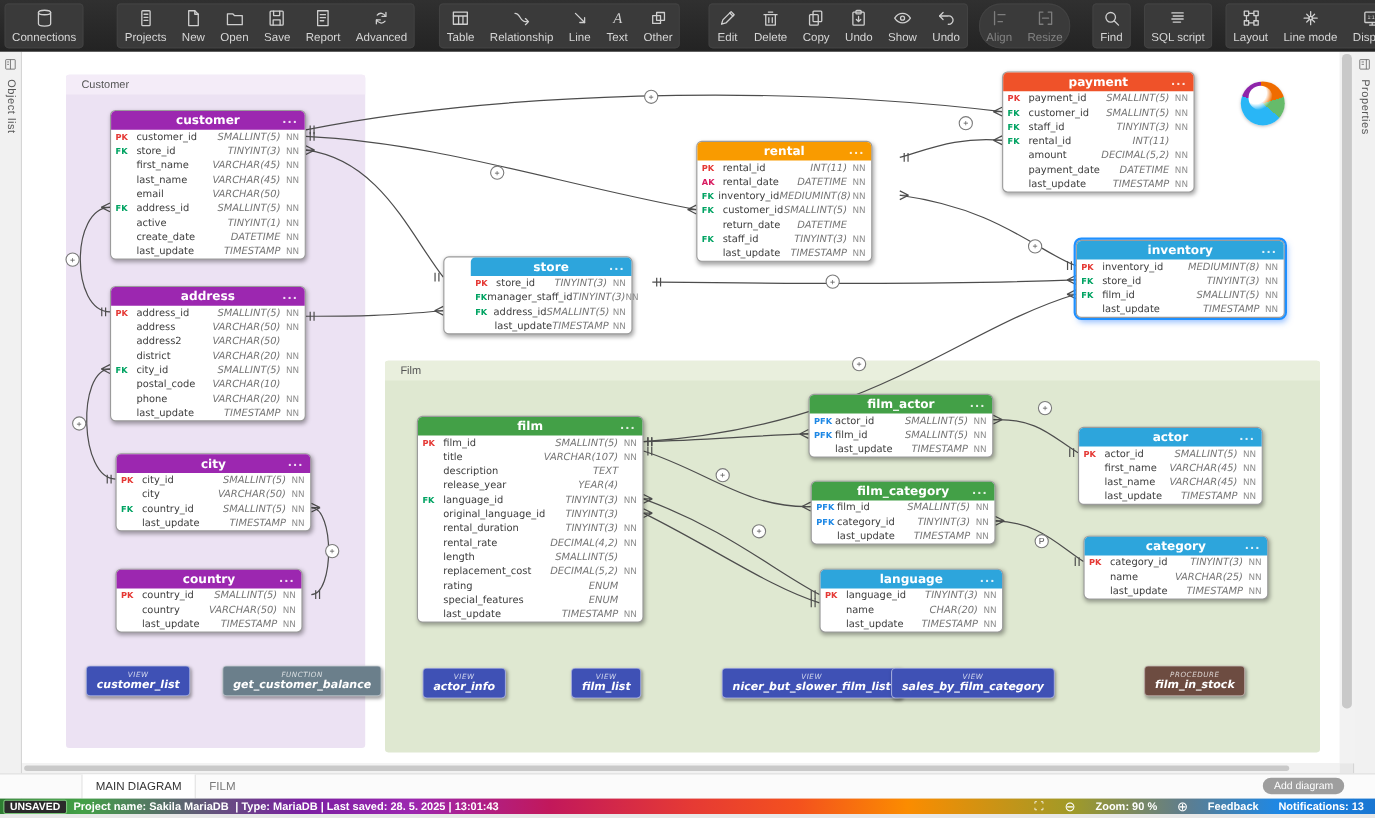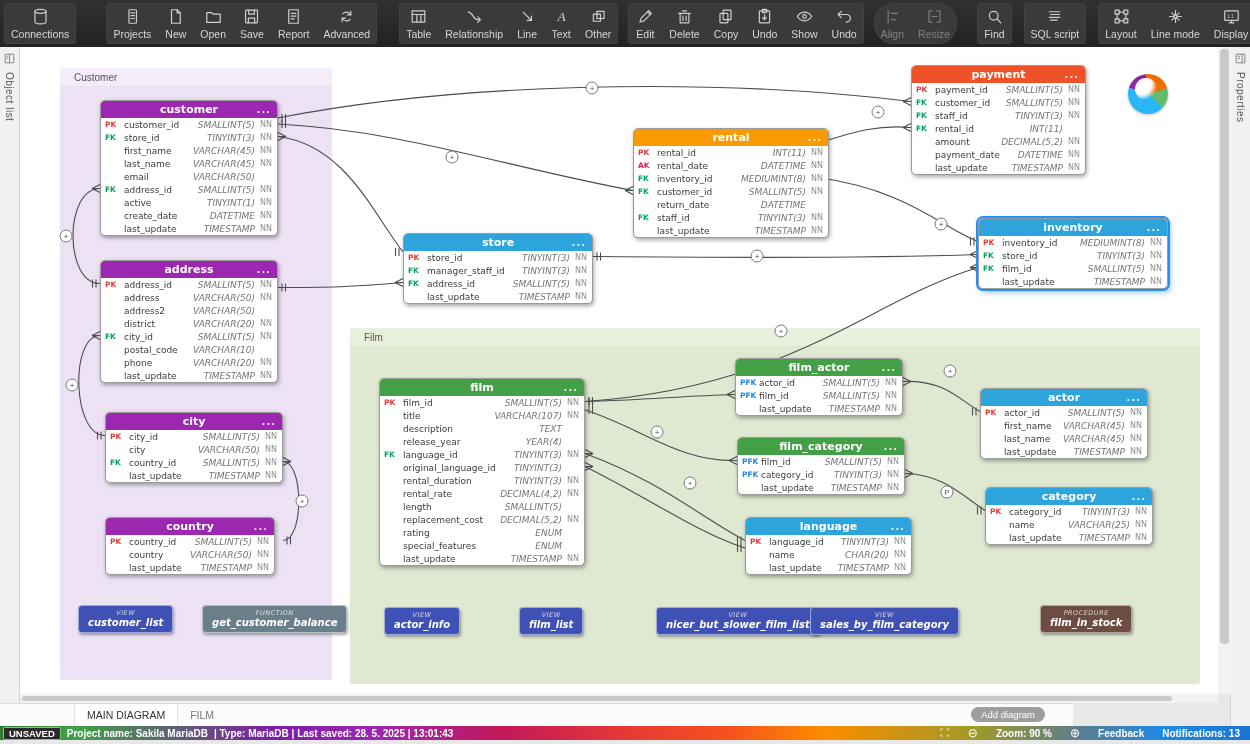--- a/index.html
+++ b/index.html
@@ -71,21 +71,21 @@
   #logo::after { content:""; position:absolute; left:7px; top:4px; width:22px; height:22px;
     border-radius:50%; background:radial-gradient(circle at 30% 30%, #ffffff 0 45%, rgba(255,255,255,0) 72%); }
 
   
   #hscroll { position:absolute; left:20px; top:694px; width:1198px; height:9px; background:#f2f2f2; z-index:30;}
   #hscroll .thumb { position:absolute; left:2px; top:2px; width:96%; height:5px; background:#c9c9c9; border-radius:3px; }
   #vscroll { position:absolute; left:1218px; top:47px; width:14px; height:647px; background:#f2f2f2; z-index:30;}
   #vscroll .thumb { position:absolute; left:2px; top:2px; width:9px; height:92%; background:#c9c9c9; border-radius:4px; }
 
   
-  #tabbar { position:absolute; left:0; top:703px; width:1073px; height:23px; background:#fbfbfb;
+  #tabbar { position:absolute; left:0; top:703px; width:1250px; height:23px; background:#fbfbfb;
     border-top:1px solid #ddd; display:flex; align-items:center; z-index:40; }
   .tab { font-size:10.5px; padding:4px 12px; cursor:pointer; height:100%; display:flex; align-items:center;}
   .tab.active { background:#fff; border-right:1px solid #e2e2e2; border-left:1px solid #e2e2e2;
     color:#333; margin-left:74px; }
   .tab.inactive { color:#777; }
   #add-diagram { position:absolute; right:28px; top:3px; background:#9e9e9e; color:#fff;
     font-size:9.5px; padding:2px 10px; border-radius:8px; cursor:pointer; }
 
   
   #statusbar { position:absolute; left:0; top:726px; width:1250px; height:14px; z-index:40;
@@ -183,21 +183,21 @@
         <span class="tlabel">Text</span>
       </div>
       <div class="titem">
         <svg viewBox="0 0 24 24">
           <rect x="5.5" y="9" width="9" height="9"></rect>
           <rect x="10" y="5.5" width="9" height="9"></rect>
         </svg>
         <span class="tlabel">Other</span>
       </div>
     </div>
-    <div class="tgroup" style="margin-left: 8px;">
+    <div class="tgroup" style="margin-left: 24px;">
       <div class="titem">
         <svg viewBox="0 0 24 24">
           <path d="M5 19l1.5-5L16 4.5l3.5 3.5L10 17.5 5 19z"></path>
           <path d="M14.5 6l3.5 3.5"></path>
         </svg>
         <span class="tlabel">Edit</span>
       </div>
       <div class="titem">
         <svg viewBox="0 0 24 24">
           <path d="M6.5 8v12h11V8"></path>
@@ -566,21 +566,21 @@
           <span class="etype">VARCHAR(50)</span>
           <span class="enn">NN</span>
         </div>
         <div class="erow">
           <span class="ekey"></span>
           <span class="ename">last_update</span>
           <span class="etype">TIMESTAMP</span>
           <span class="enn">NN</span>
         </div>
       </div>
-      <div class="entity" style="left: 383px; top: 186px; width: 190px;">
+      <div class="entity" style="left: 383px; top: 186px; width: 172px; padding-left: 24px;">
         <div class="ehead" style="background: rgb(45, 165, 220);"><span>store</span><span class="dots">...</span></div>
         <div class="erow">
           <span class="ekey" style="color: rgb(229, 57, 53);">PK</span>
           <span class="ename">store_id</span>
           <span class="etype">TINYINT(3)</span>
           <span class="enn">NN</span>
         </div>
         <div class="erow">
           <span class="ekey" style="color: rgb(0, 163, 98);">FK</span>
           <span class="ename">manager_staff_id</span>
@@ -593,21 +593,21 @@
           <span class="etype">SMALLINT(5)</span>
           <span class="enn">NN</span>
         </div>
         <div class="erow">
           <span class="ekey"></span>
           <span class="ename">last_update</span>
           <span class="etype">TIMESTAMP</span>
           <span class="enn">NN</span>
         </div>
       </div>
-      <div class="entity" style="left: 613px; top: 81px; width: 196px;">
+      <div class="entity" style="left: 613px; top: 81px; width: 160px;">
         <div class="ehead" style="background: rgb(249, 155, 0);"><span>rental</span><span class="dots">...</span></div>
         <div class="erow">
           <span class="ekey" style="color: rgb(229, 57, 53);">PK</span>
           <span class="ename">rental_id</span>
           <span class="etype">INT(11)</span>
           <span class="enn">NN</span>
         </div>
         <div class="erow">
           <span class="ekey" style="color: rgb(216, 27, 96);">AK</span>
           <span class="ename">rental_date</span>

